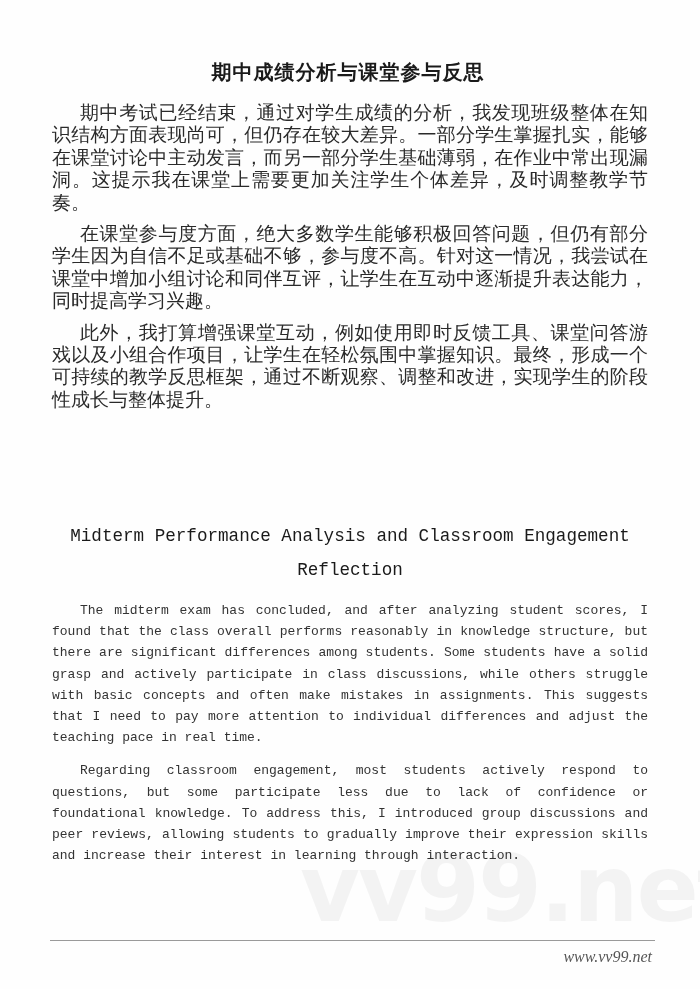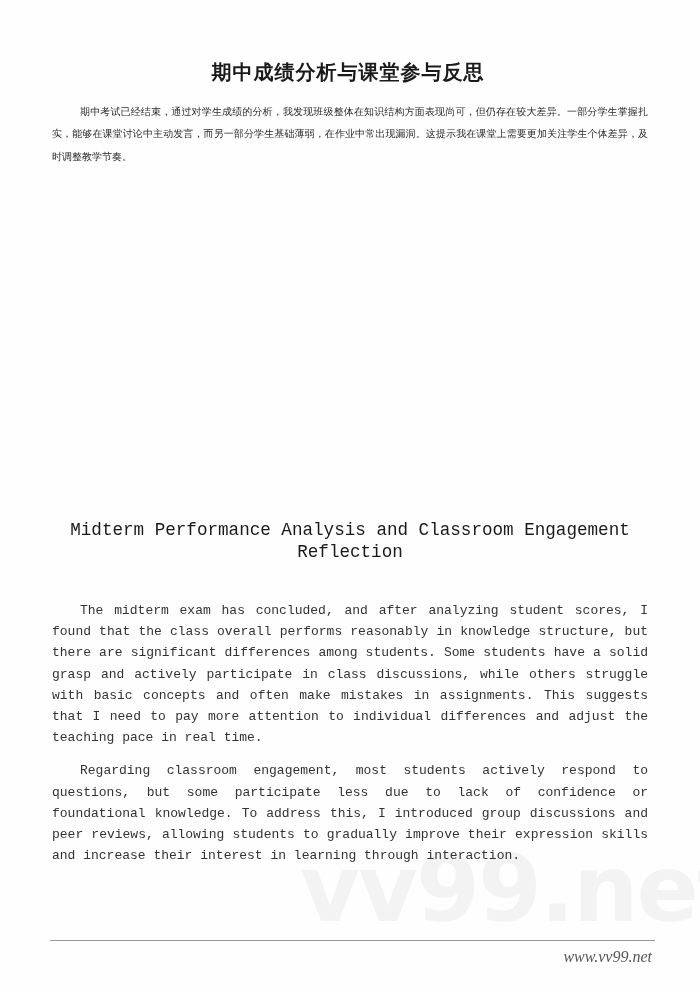--- a/index.html
+++ b/index.html
@@ -6,27 +6,27 @@
   body { width: 700px; height: 989px; position: relative; overflow: hidden; }
   .page { position: absolute; left: 0; top: 0; width: 700px; height: 989px; background: #fefefe; }
   .content { position: absolute; left: 52px; width: 596px; }
   .cn-title {
     position: absolute; left: 0; top: 58px; width: 696px; text-align: center;
     font-family: "DejaVu Sans", sans-serif; font-weight: bold; font-size: 20px;
     color: #1a1a1a; letter-spacing: 1px; line-height: 28px;
   }
   .cn-body { top: 101px; }
   .cn-p {
-    font-family: "DejaVu Serif", serif; font-size: 10px; color: #2a2a2a;
+    font-family: "DejaVu Serif", serif; font-size: 19px; color: #2a2a2a;
     line-height: 22.4px; text-indent: 28px; text-align: justify; margin: 0 0 9px 0;
   }
   .en-title {
     position: absolute; left: 0; top: 519px; width: 700px; text-align: center;
     font-family: "Liberation Mono", monospace; font-size: 17.6px; color: #1a1a1a;
-    line-height: 22px; font-weight: normal;
+    line-height: 34px; font-weight: normal;
   }
   .en-title .inner { display: inline-block; width: 580px; }
   .en-body { top: 600px; }
   .en-p {
     font-family: "Liberation Mono", monospace; font-size: 13px; color: #333333;
     line-height: 21.2px; text-indent: 28px; text-align: justify; margin: 0 0 12px 0;
   }
   .watermark {
     position: absolute; left: 300px; top: 845px; width: 300px; height: 90px;
     font-family: "DejaVu Sans", sans-serif; font-weight: bold; font-size: 92px;
@@ -44,20 +44,22 @@
 <body>
 
 <div class="page">
 
   <div class="watermark">vv99.net</div>
 
   <h1 class="cn-title" style="margin:0;">期中成绩分析与课堂参与反思</h1>
 
   <div class="content cn-body">
     <p class="cn-p">期中考试已经结束，通过对学生成绩的分析，我发现班级整体在知识结构方面表现尚可，但仍存在较大差异。一部分学生掌握扎实，能够在课堂讨论中主动发言，而另一部分学生基础薄弱，在作业中常出现漏洞。这提示我在课堂上需要更加关注学生个体差异，及时调整教学节奏。</p>
+    <p class="cn-p">在课堂参与度方面，绝大多数学生能够积极回答问题，但仍有部分学生因为自信不足或基础不够，参与度不高。针对这一情况，我尝试在课堂中增加小组讨论和同伴互评，让学生在互动中逐渐提升表达能力，同时提高学习兴趣。</p>
+    <p class="cn-p">此外，我打算增强课堂互动，例如使用即时反馈工具、课堂问答游戏以及小组合作项目，让学生在轻松氛围中掌握知识。最终，形成一个可持续的教学反思框架，通过不断观察、调整和改进，实现学生的阶段性成长与整体提升。</p>
   </div>
 
   <h2 class="en-title" style="margin:0;">
     <span class="inner">Midterm Performance Analysis and Classroom Engagement Reflection</span>
   </h2>
 
   <div class="content en-body">
     <p class="en-p">The midterm exam has concluded, and after analyzing student scores, I found that the class overall performs reasonably in knowledge structure, but there are significant differences among students. Some students have a solid grasp and actively participate in class discussions, while others struggle with basic concepts and often make mistakes in assignments. This suggests that I need to pay more attention to individual differences and adjust the teaching pace in real time.</p>
     <p class="en-p">Regarding classroom engagement, most students actively respond to questions, but some participate less due to lack of confidence or foundational knowledge. To address this, I introduced group discussions and peer reviews, allowing students to gradually improve their expression skills and increase their interest in learning through interaction.</p>
   </div>

